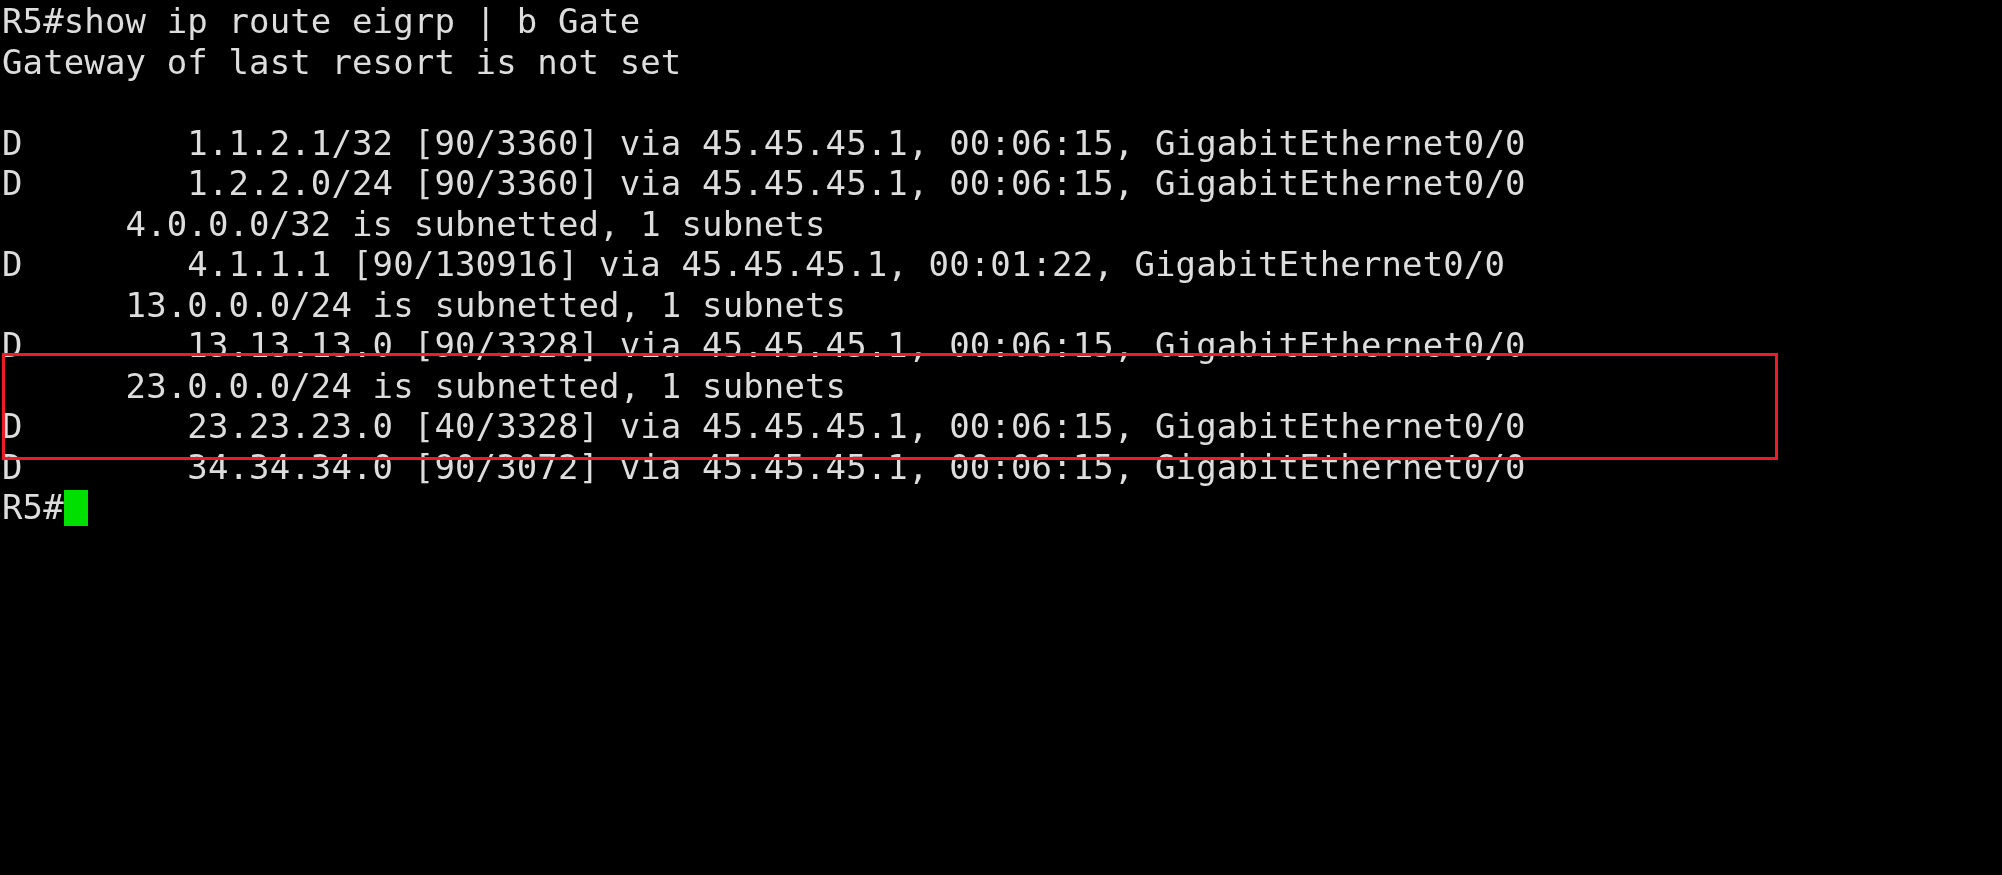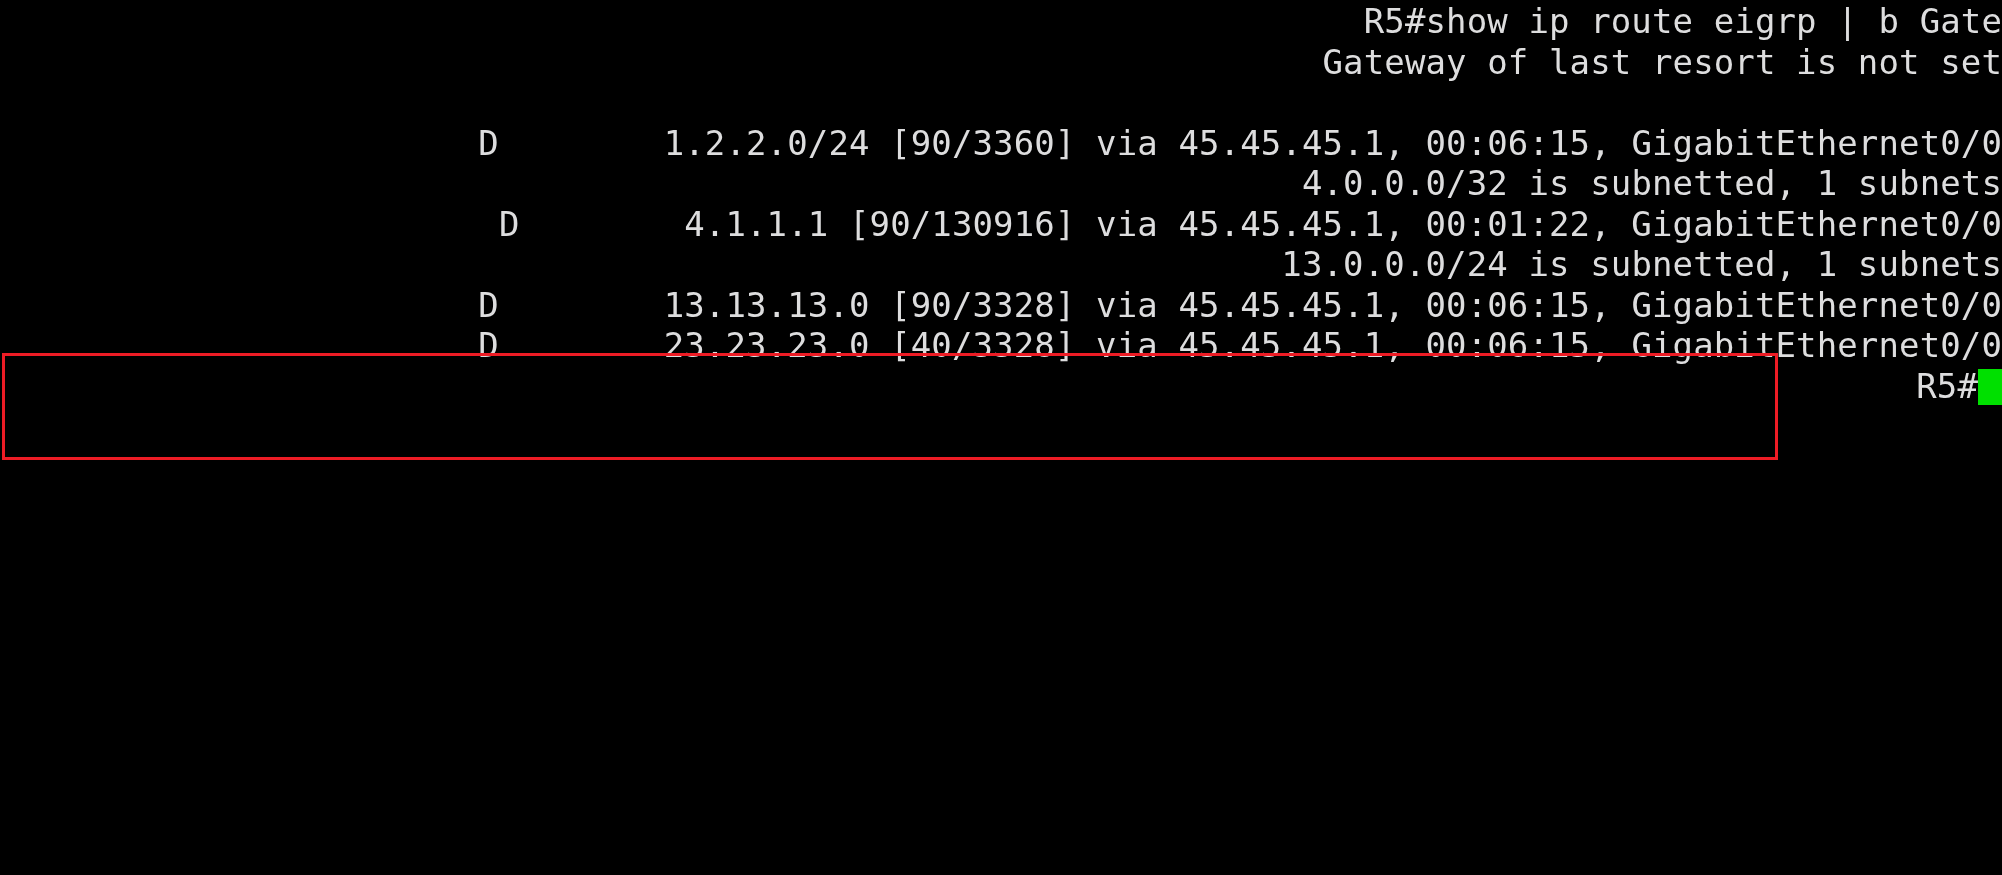--- a/index.html
+++ b/index.html
@@ -38,21 +38,20 @@
 
   .line {
     white-space: pre;
     height: 40.5px;
     line-height: 40.5px;
     color: #ddddde;
     font-size: 34px;
     margin: 0;
     padding: 0 0 0 2px;
     letter-spacing: 0.12px;
-    text-align: right;
   }
 
   .line.blank {
     color: transparent;
   }
 
   .cursor-line {
     position: relative;
   }
 
@@ -84,36 +83,39 @@
 
   <div class="screen">
 
     <div class="line">R5#show ip route eigrp | b Gate</div>
 
     <div class="line">Gateway of last resort is not set</div>
 
     <div class="line blank"></div>
 
 
+    <div class="line">D        1.1.2.1/32 [90/3360] via 45.45.45.1, 00:06:15, GigabitEthernet0/0</div>
 
 
     <div class="line">D        1.2.2.0/24 [90/3360] via 45.45.45.1, 00:06:15, GigabitEthernet0/0</div>
 
     <div class="line">      4.0.0.0/32 is subnetted, 1 subnets</div>
 
     <div class="line">D        4.1.1.1 [90/130916] via 45.45.45.1, 00:01:22, GigabitEthernet0/0</div>
 
     <div class="line">      13.0.0.0/24 is subnetted, 1 subnets</div>
 
     <div class="line">D        13.13.13.0 [90/3328] via 45.45.45.1, 00:06:15, GigabitEthernet0/0</div>
 
+    <div class="line">      23.0.0.0/24 is subnetted, 1 subnets</div>
 
     <div class="line">D        23.23.23.0 [40/3328] via 45.45.45.1, 00:06:15, GigabitEthernet0/0</div>
 
 
+    <div class="line">D        34.34.34.0 [90/3072] via 45.45.45.1, 00:06:15, GigabitEthernet0/0</div>
 
     <div class="line cursor-line"><span>R5#</span><span class="cursor-block"></span></div>
 
   </div>
 
   <div id="highlight-box"></div>
 
 </div>
 
 </body></html>

